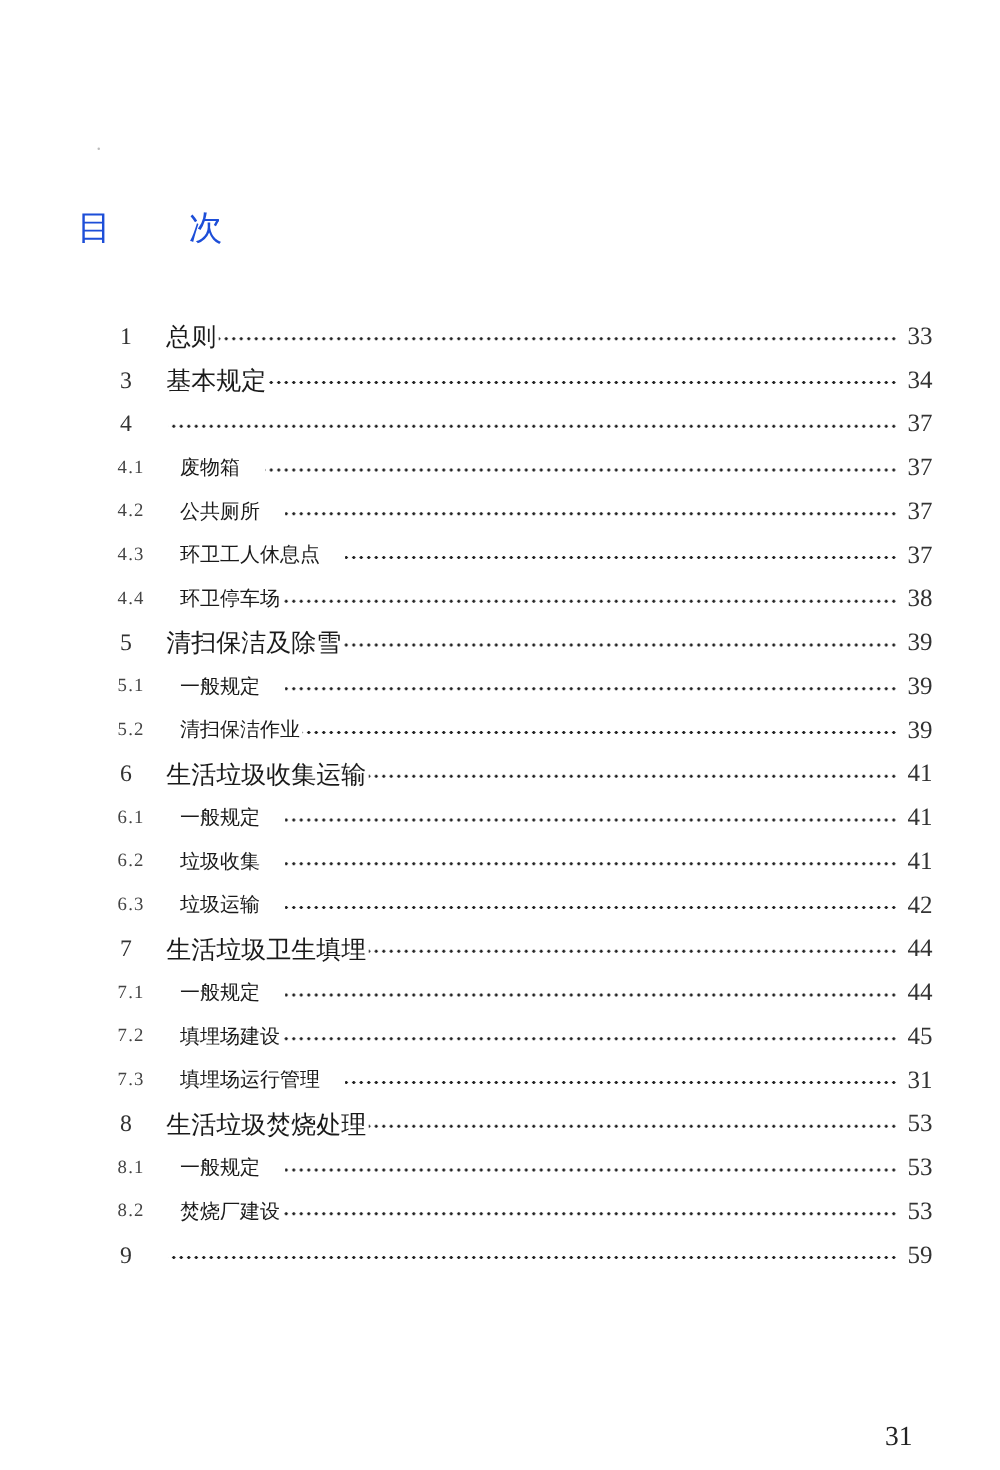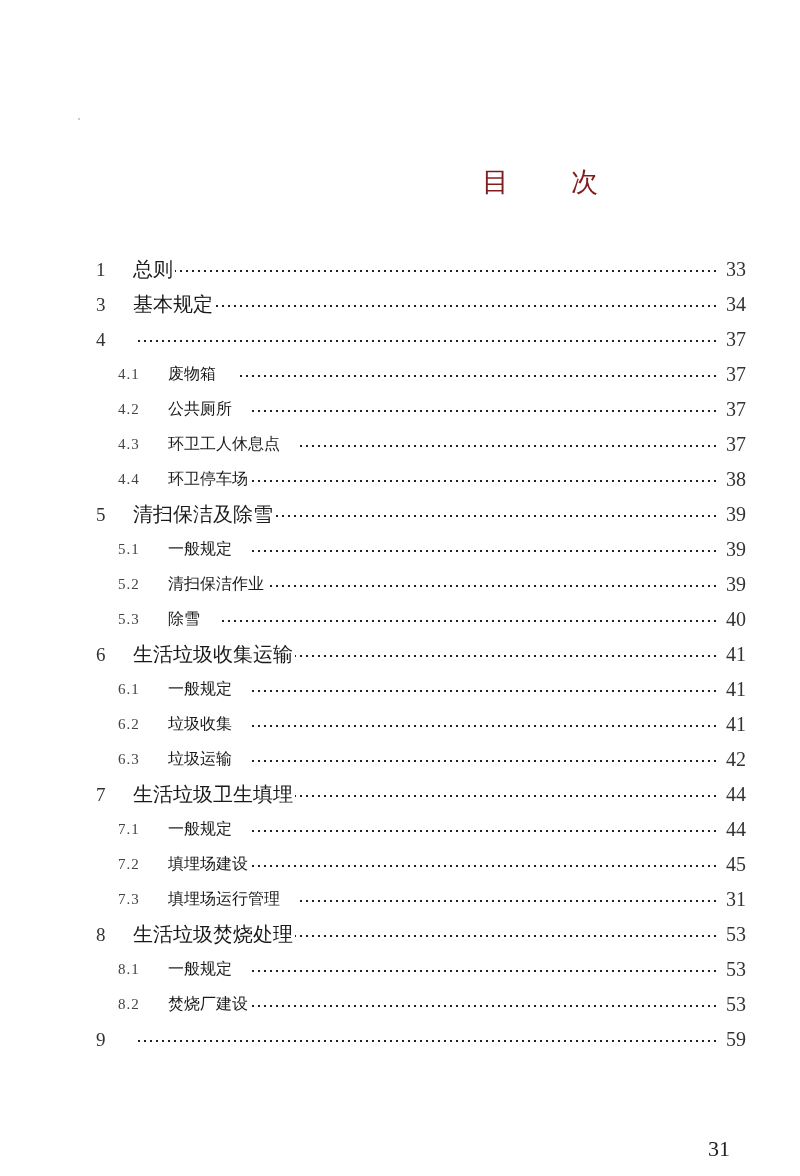--- a/index.html
+++ b/index.html
@@ -7,41 +7,41 @@
       width: 800px; height: 1176px;
       background: #ffffff;
       position: relative;
       overflow: hidden;
       font-family: "DejaVu Serif", "Liberation Serif", serif;
       color: #1a1a1a;
     }
     .title {
       position: absolute;
       top: 164px; left: 0; width: 660px;
-      text-align: right;
+      text-align: left;
       font-size: 27px;
       letter-spacing: 62px;
       text-indent: 62px;
-      color: #7f1d1d;
+      color: #1d4ed8;
     }
     .toc {
       position: absolute;
       top: 252px; left: 0; width: 800px;
       margin: 0; padding: 0; list-style: none;
     }
     .row {
       position: relative;
       height: 35px;
       display: flex;
       align-items: center;
       box-sizing: border-box;
       padding-right: 46px;
     }
     .row.lvl1 { padding-left: 96px; font-size: 20px; }
-    .row.lvl2 { padding-left: 118px; font-size: 16px; }
+    .row.lvl2 { padding-left: 94px; font-size: 16px; }
     .num {
       flex: 0 0 auto;
       font-family: "Liberation Serif", serif;
       color: #333;
     }
     .lvl1 .num { width: 37px; font-size: 19px; }
     .lvl2 .num { width: 50px; font-size: 15px; letter-spacing: 1px; color: #444; }
     .label { flex: 0 0 auto; white-space: nowrap; color: #1a1a1a; }
     .lvl1 .label { font-size: 20px; }
     .lvl2 .label { font-size: 16px; }
@@ -141,27 +141,20 @@
       <span class="gap"></span>
       <span class="leader"></span>
       <span class="page">39</span>
     </li>
     <li class="row lvl2">
       <span class="num">5.2</span>
       <span class="label">清扫保洁作业</span>
       <span class="leader"></span>
       <span class="page">39</span>
     </li>
-    <li class="row lvl2">
-      <span class="num">5.3</span>
-      <span class="label">除雪</span>
-      <span class="gap"></span>
-      <span class="leader"></span>
-      <span class="page">40</span>
-    </li>
     <li class="row lvl1">
       <span class="num">6</span>
       <span class="label">生活垃圾收集运输</span>
       <span class="leader"></span>
       <span class="page">41</span>
     </li>
     <li class="row lvl2">
       <span class="num">6.1</span>
       <span class="label">一般规定</span>
       <span class="gap"></span>

